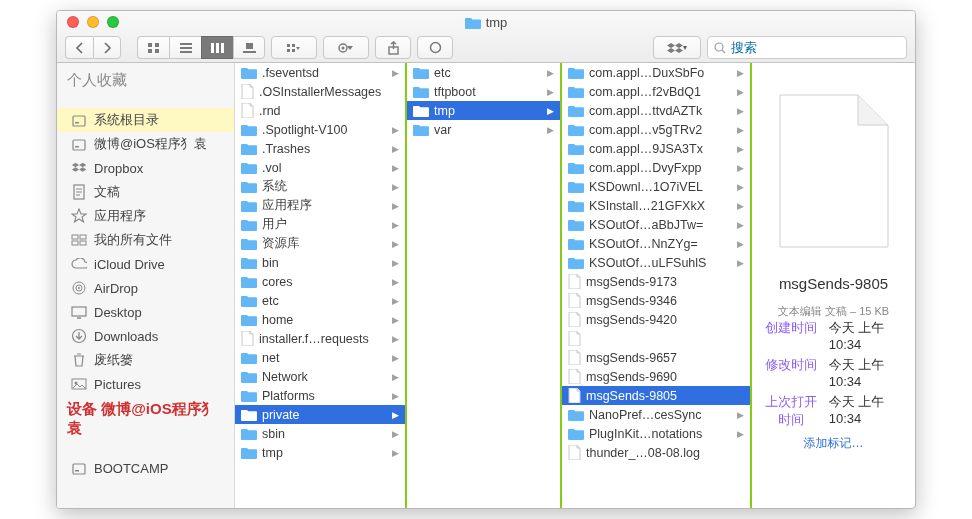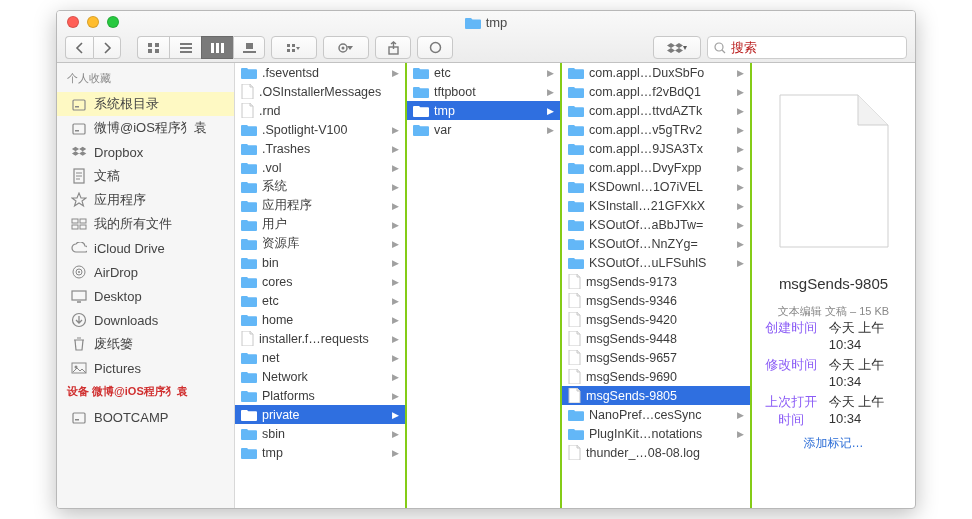--- a/index.html
+++ b/index.html
@@ -11,24 +11,24 @@
 .dot { width:12px; height:12px; border-radius:50%; border:0.5px solid rgba(0,0,0,0.15); }
 .dot.red { background:#ff5f57; } .dot.yellow { background:#ffbd2e; } .dot.green { background:#28c940; }
 .wtitle { position:absolute; left:0; right:0; text-align:center; font-size:13px; color:#4a4a4a; pointer-events:none; display:flex; align-items:center; justify-content:center; gap:5px; }
 .toolbar { flex:1; display:flex; align-items:center; padding:0 8px; gap:6px; }
 .tbtn { height:23px; background:linear-gradient(#fdfdfd,#f3f3f3); border:1px solid #c8c8c8; border-radius:4px; display:flex; align-items:center; justify-content:center; color:#5a5a5a; font-size:12px; }
 .seggroup { display:flex; } .seggroup .tbtn { border-radius:0; border-right-width:0; }
 .seggroup .tbtn:first-child { border-radius:4px 0 0 4px; } .seggroup .tbtn:last-child { border-radius:0 4px 4px 0; border-right-width:1px; }
 .tbtn.active { background:#7a7a7a; color:#fff; border-color:#6a6a6a; }
 .navbtn { width:28px; } .viewbtn { width:32px; } .single { width:36px; }
 .spacer { flex:1; }
-.search { height:23px; width:200px; border:1px solid #cccccc; border-radius:4px; background:#fff; display:flex; align-items:center; padding:0 6px; color:#b91c1c; gap:5px; }
+.search { height:23px; width:200px; border:1px solid #cccccc; border-radius:4px; background:#fff; display:flex; align-items:center; padding:0 6px; color:#0369a1; gap:5px; }
 .content { flex:1; display:flex; overflow:hidden; }
 .sidebar { width:178px; background:#f6f6f6; border-right:1px solid #d8d8d8; overflow-y:auto; padding-top:4px; }
-.sb-h { font-size:11px; color:#888; padding:4px 10px 6px; }
+.sb-h { font-size:15px; color:#888; padding:4px 10px 18px; }
 .sb-h.red { color:#d03030; font-weight:bold; }
 .sb-item { height:24px; display:flex; align-items:center; padding:0 8px 0 14px; gap:7px; color:#444; cursor:default; white-space:nowrap; overflow:hidden; text-overflow:ellipsis; }
 .sb-item.sel { background:#fef9c3; }
 .sb-ico { width:16px; height:16px; display:flex; align-items:center; justify-content:center; color:#7a7a7a; flex-shrink:0; }
 .columns { flex:1; display:flex; overflow:hidden; }
 .col { border-right:2px solid #84cc16; overflow-y:auto; overflow-x:hidden; }
 .col1 { width:172px; } .col2 { width:155px; } .col3 { width:190px; }
 .row { height:19px; display:flex; align-items:center; padding:0 4px 0 6px; gap:5px; color:#3c3c3c; cursor:default; white-space:nowrap; position:relative; }
 .row.sel { background:#2f6fe0; color:#fff; }
 .row.sel .folder-ico path { fill:#fff; }
@@ -631,21 +631,20 @@
             </span>
             <span class="lbl">msgSends-9420</span>
           </div>
           <div class="row">
             <span>
               <svg class="file-ico" viewBox="0 0 13 15">
                 <path d="M1 0h8l3 3v12H1z" fill="#fff" stroke="#c8c8c8"></path>
                 <path d="M9 0v3h3" fill="#eee" stroke="#c8c8c8"></path>
               </svg>
             </span>
-            <span class="lbl">msgSends-9448</span>
           </div>
           <div class="row">
             <span>
               <svg class="file-ico" viewBox="0 0 13 15">
                 <path d="M1 0h8l3 3v12H1z" fill="#fff" stroke="#c8c8c8"></path>
                 <path d="M9 0v3h3" fill="#eee" stroke="#c8c8c8"></path>
               </svg>
             </span>
             <span class="lbl">msgSends-9657</span>
           </div>

